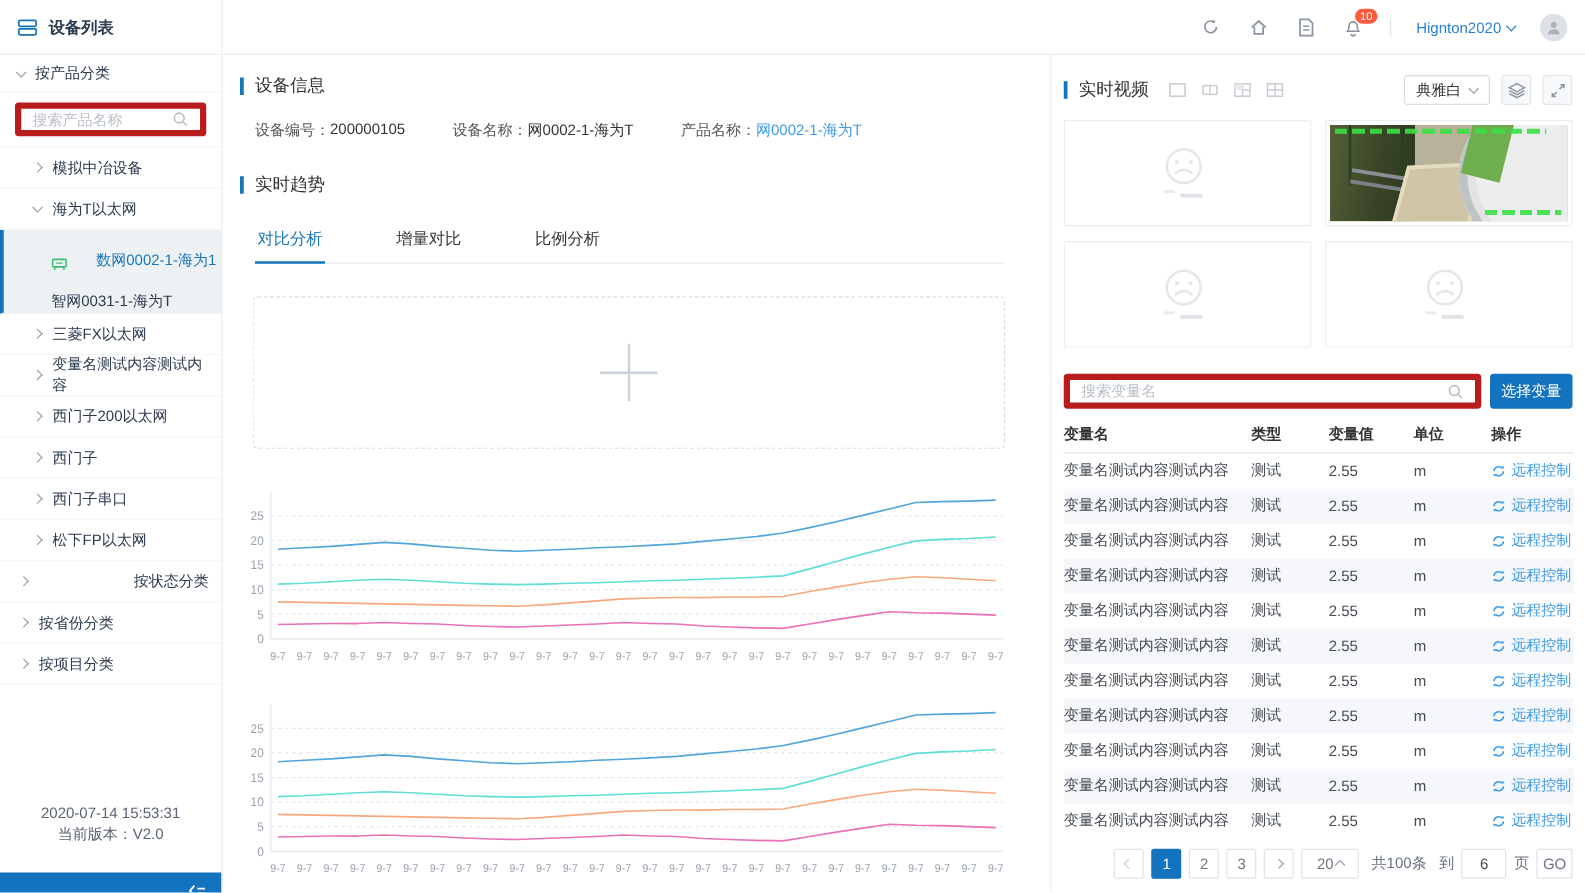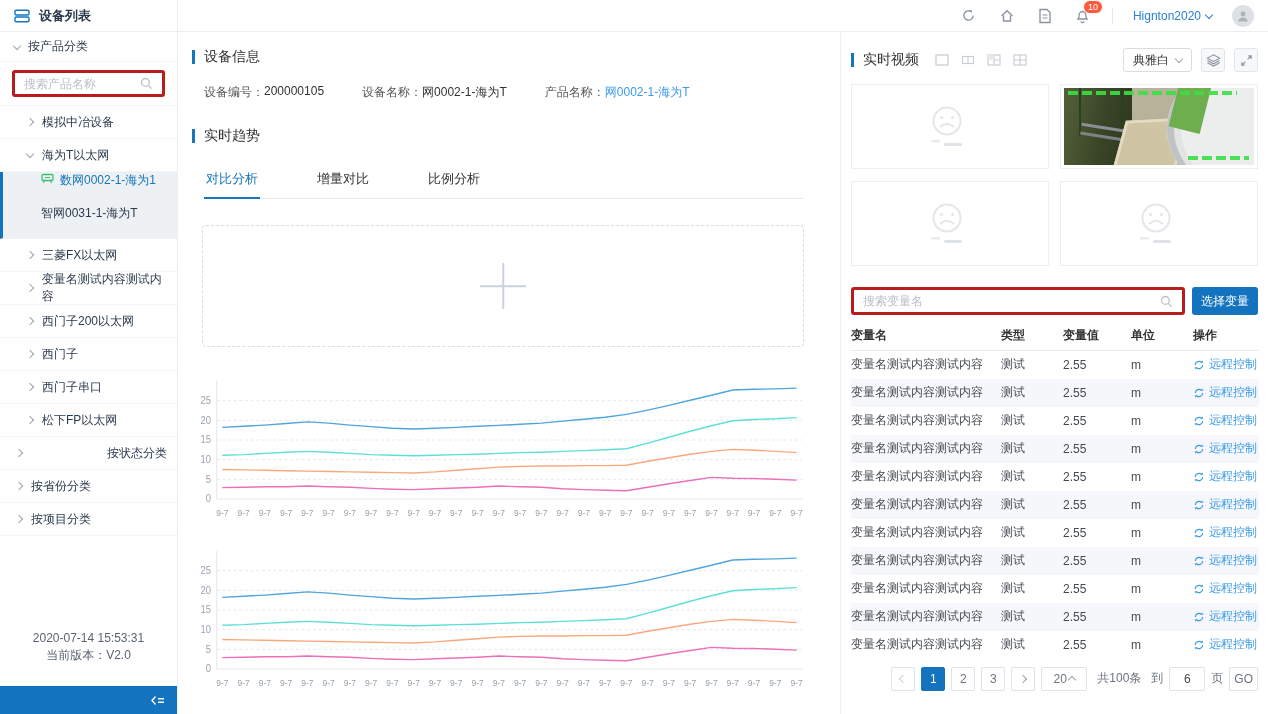--- a/index.html
+++ b/index.html
@@ -1,46 +1,46 @@
 <!DOCTYPE html>
 <html><head>
 <meta charset="utf-8">
 <style>
   *{box-sizing:border-box;margin:0;padding:0;}
   html,body{width:1268px;height:714px;}
   body{font-family:"Liberation Sans","DejaVu Sans",sans-serif;font-size:12px;color:#333;background:#fff;overflow:hidden;}
   svg{display:block;}
   
-  .topbar{height:32px;display:flex;border-bottom:1px solid #ebeef2;justify-content:space-between;}
+  .topbar{height:44px;display:flex;border-bottom:1px solid #ebeef2;justify-content:space-between;}
   .topbar-left{width:178px;display:flex;align-items:center;gap:9px;padding:0 14px;border-right:1px solid #ebeef2;font-size:13px;font-weight:bold;color:#2b3a4d;}
   .topbar-right{flex:1;display:flex;align-items:center;justify-content:flex-end;gap:20px;padding-right:14px;color:#6b7785;}
   .tb-icon{width:18px;height:18px;display:flex;align-items:center;justify-content:center;cursor:pointer;}
   .bell-wrap{position:relative;}
   .badge{position:absolute;top:-7px;left:9px;background:#ff5a3c;color:#fff;font-size:9px;line-height:12px;padding:0 4px;border-radius:8px;border:1px solid #fff;}
   .tb-divider{width:1px;height:16px;background:#e4e8ec;}
   .user{display:flex;align-items:center;gap:5px;color:#2a7fd4;font-size:12px;cursor:pointer;}
   .avatar{width:22px;height:22px;border-radius:50%;background:#dde1e6;display:flex;align-items:center;justify-content:center;}
   .chev{display:inline-block;width:6px;height:6px;border-right:1.3px solid #9aa5b1;border-bottom:1.3px solid #9aa5b1;}
   .chev.right{transform:rotate(-45deg);}
   .chev.down{transform:rotate(45deg);margin-top:-2px;}
   .chev.left{transform:rotate(135deg);}
   .chev.up{transform:rotate(-135deg);margin-top:3px;}
   .chev.blue{border-color:#2a7fd4;}
   
   .page-body{display:flex;height:682px;}
   
   .sidebar{width:178px;border-right:1px solid #ebeef2;display:flex;flex-direction:column;position:relative;}
   .side-row{height:30px;display:flex;align-items:center;gap:8px;padding:0 14px;color:#2b3a4d;border-bottom:1px solid #f4f5f7;cursor:pointer;}
   .search-row{padding:8px 12px;border-bottom:1px solid #f4f5f7;}
-  .fake-input{height:27px;border:3px solid #b91c1c;border-radius:3px;display:flex;align-items:center;padding:0 9px;background:#fff;}
+  .fake-input{height:27px;border:5px solid #b91c1c;border-radius:3px;display:flex;align-items:center;padding:0 9px;background:#fff;}
   .fake-input input{flex:1;border:none;outline:none;font:inherit;font-size:12px;color:#333;min-width:0;background:transparent;}
   .fake-input input::placeholder{color:#b9c0c8;}
   .tree-row{height:33px;display:flex;align-items:center;gap:9px;padding:0 10px 0 27px;color:#2b3a4d;border-bottom:1px solid #f4f5f7;cursor:pointer;}
   .child-group{background:#eef1f4;border-left:3px solid #1473BE;border-bottom:1px solid #f0f1f3;}
-  .child-row{height:33px;display:flex;align-items:flex-start;gap:6px;padding-left:38px;color:#2b3a4d;cursor:pointer;}
+  .child-row{height:33px;display:flex;align-items:flex-end;gap:23px;padding-left:38px;color:#2b3a4d;cursor:pointer;}
   .child-row.selected{color:#1576BC;}
   .side-footer{margin-top:auto;text-align:center;color:#5a6472;line-height:17px;padding-bottom:22px;}
   .side-collapse{height:28px;background:#1473BE;display:flex;align-items:center;justify-content:flex-end;padding:0 11px;cursor:pointer;}
   
   .main{flex:1;padding:8px 14px 0 14px;min-width:0;}
   .sec-title{display:flex;align-items:center;gap:9px;font-size:14px;color:#333;margin:8px 0 0 0;}
   .sec-bar{width:3px;height:14px;background:#1576BC;}
   .info-row{display:flex;gap:38px;margin:18px 0 0 12px;}
   .fld{display:flex;}
   .fld .lb{color:#555;}

